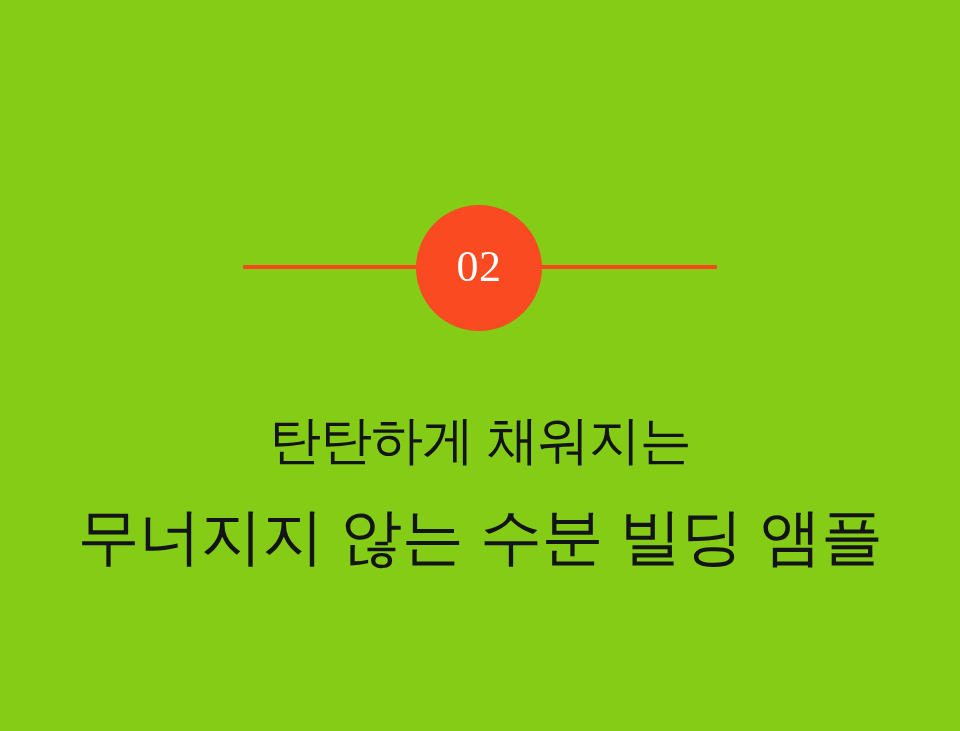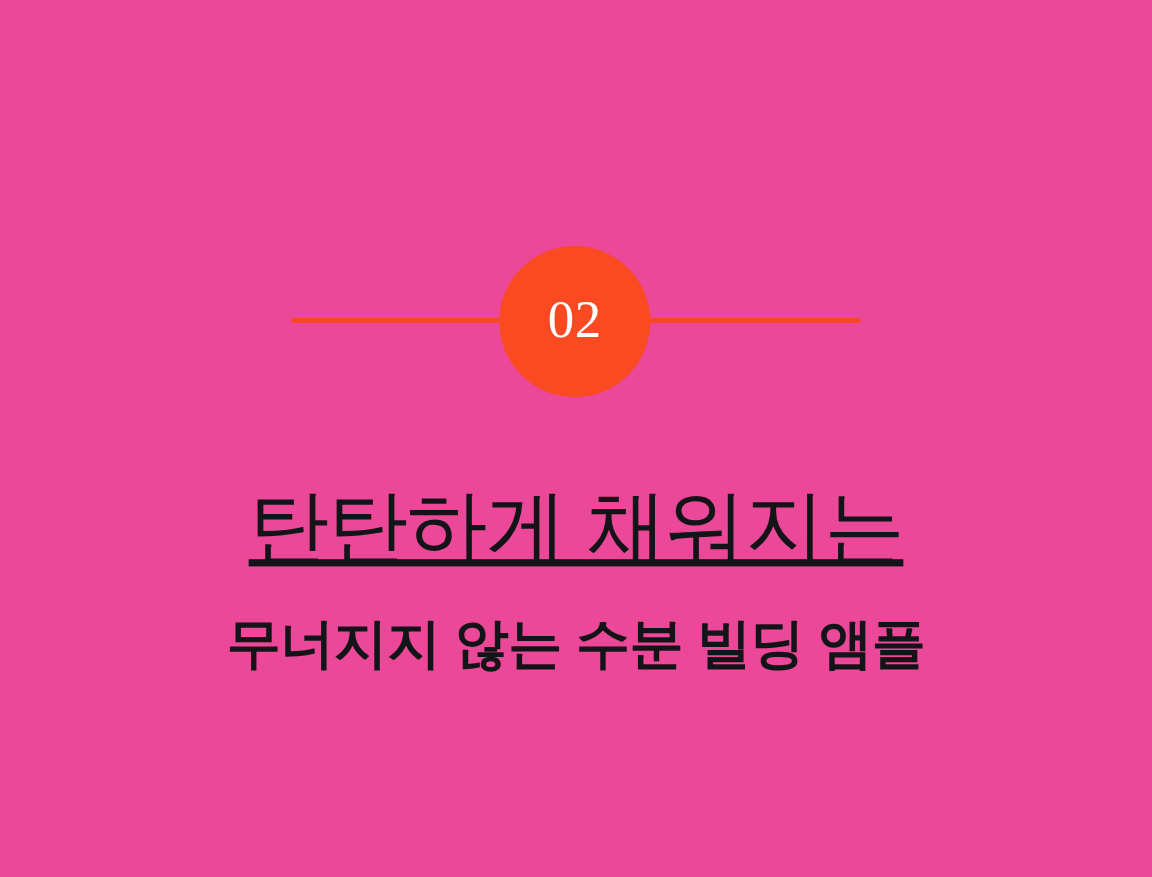--- a/index.html
+++ b/index.html
@@ -11,21 +11,21 @@
     width: 960px;
     height: 731px;
     overflow: hidden;
     font-family: "Liberation Sans", "DejaVu Sans", sans-serif;
   }
 
   #page {
     position: relative;
     width: 960px;
     height: 731px;
-    background: #ec4899;
+    background: #84cc16;
     box-sizing: border-box;
   }
 
   
   .badge-block {
     position: absolute;
     left: 0;
     top: 205px;
     width: 960px;
     height: 126px;
@@ -73,30 +73,29 @@
     text-align: center;
   }
 
   .headline-line {
     display: block;
     color: #121417;
     white-space: nowrap;
   }
 
   .headline-line.regular {
-    font-size: 67px;
+    font-size: 52px;
     font-weight: 400;
     line-height: 96px;
     letter-spacing: -1px;
-    text-decoration: underline;
   }
 
   .headline-line.bold {
-    font-size: 45px;
-    font-weight: 700;
+    font-size: 62px;
+    font-weight: 400;
     line-height: 98px;
     letter-spacing: -0.5px;
   }
 </style>
 </head>
 <body>
 
 <div id="page">
 
   <div class="badge-block">

